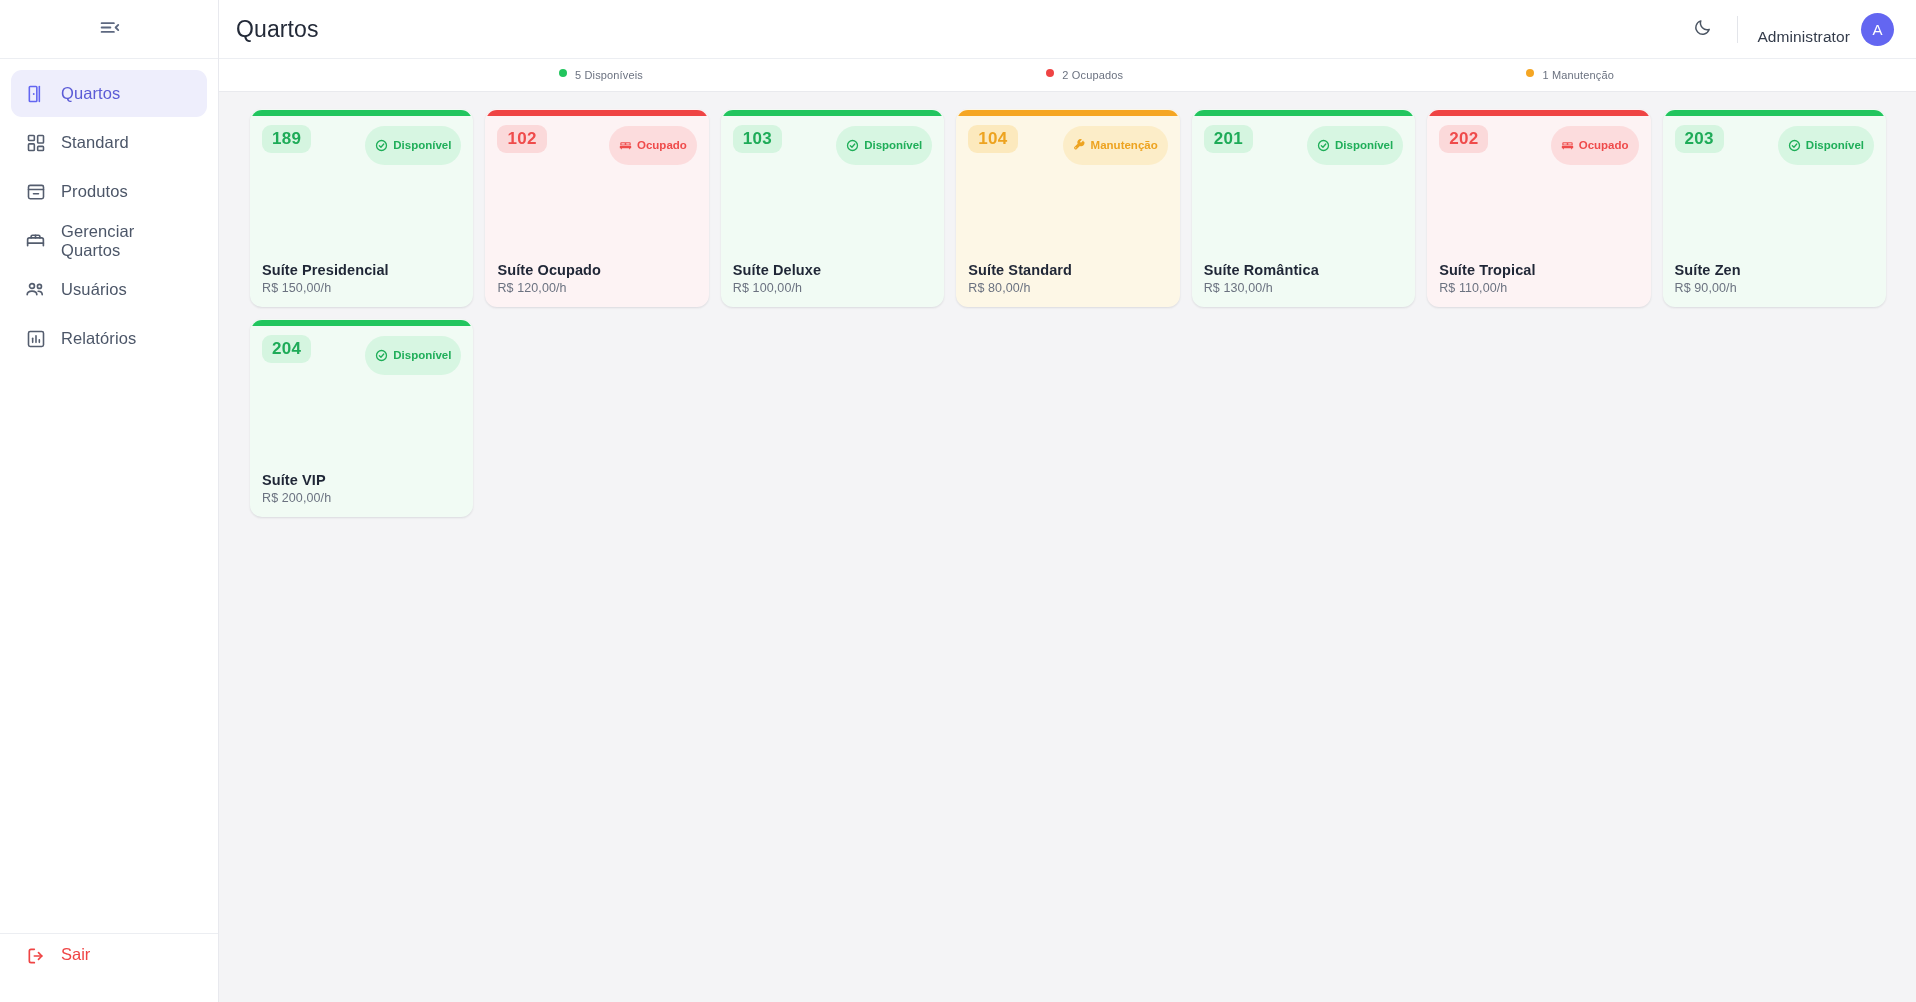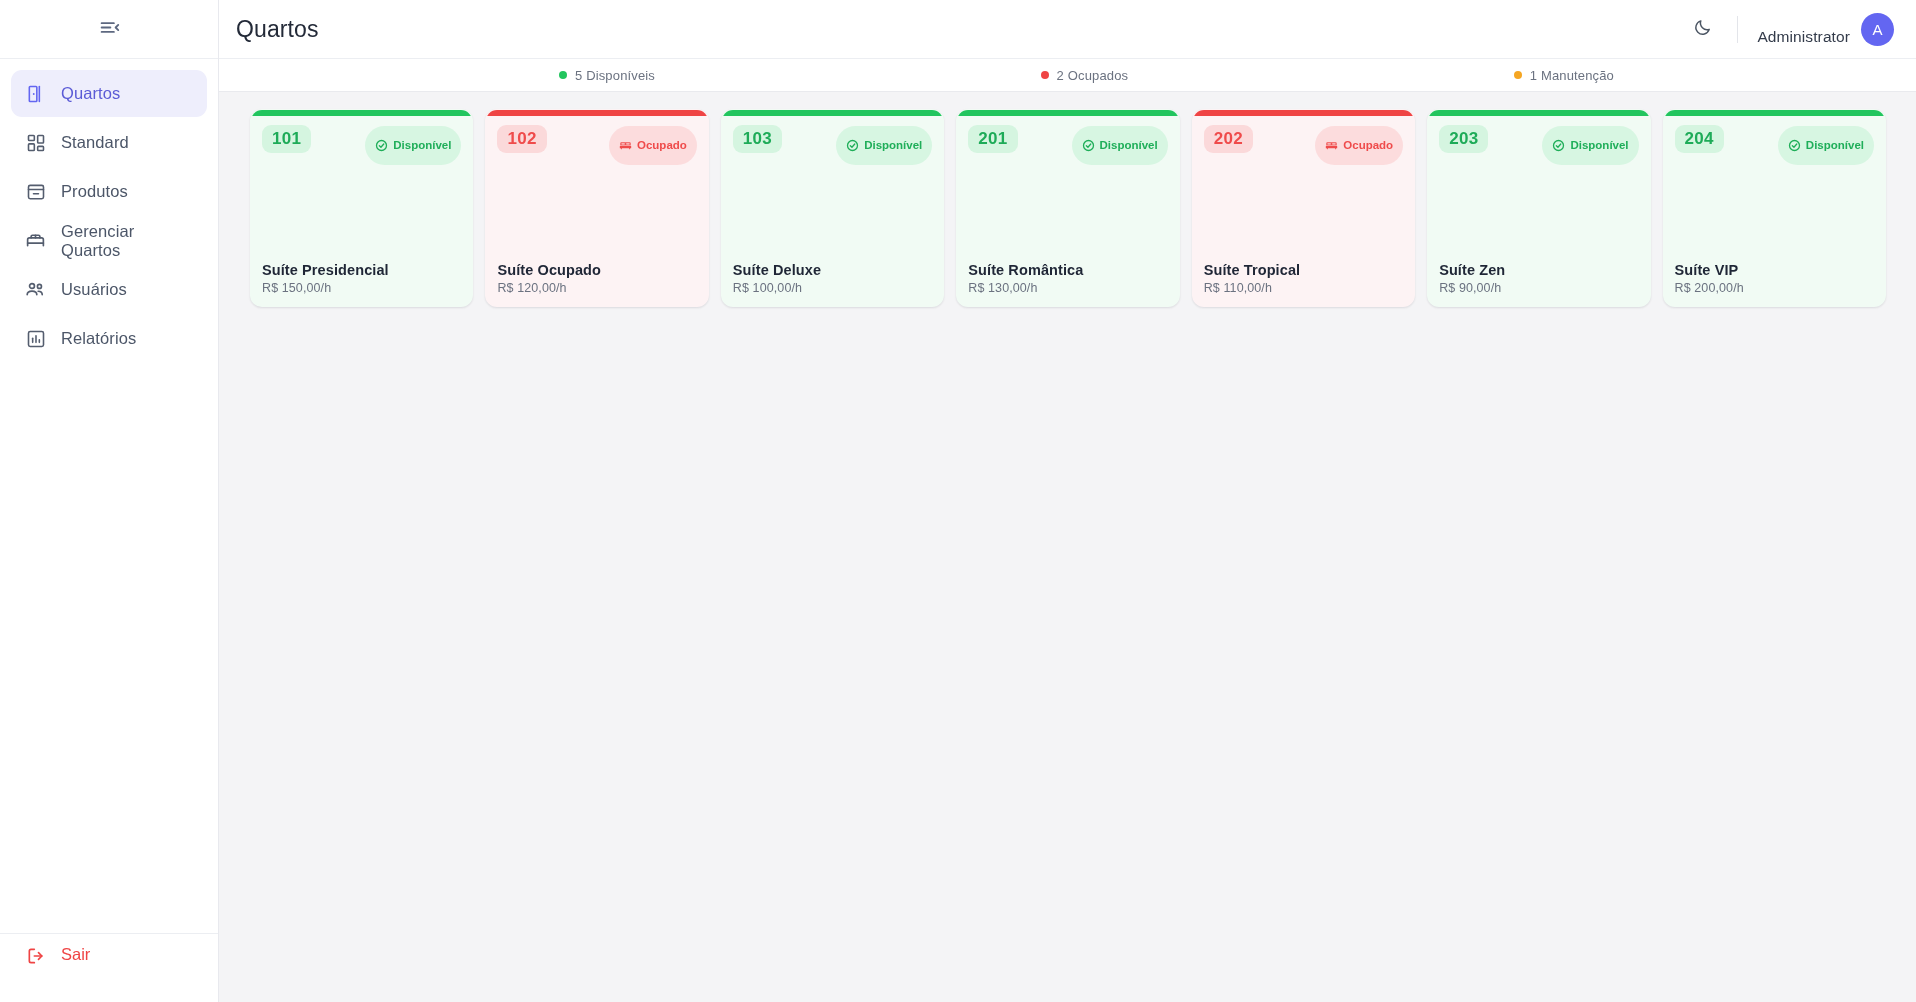--- a/index.html
+++ b/index.html
@@ -202,23 +202,23 @@
     border-bottom: 1px solid #e9eaee;
     padding: 0 30px 0 30px;
   }
   .status-strip-inner {
     width: 100%;
     display: flex;
     align-items: center;
   }
   .status-item {
     display: flex;
-    align-items: center;
+    align-items: flex-start;
     gap: 8px;
-    font-size: 13px;
+    font-size: 11px;
     color: #6b7280;
     letter-spacing: 0.15px;
     white-space: nowrap;
   }
   .status-item.s1 { margin-left: 310px; }
   .status-item.s2 { margin-left: auto; margin-right: auto; }
   .status-item.s3 { margin-right: 272px; }
   .dot {
     width: 8px; height: 8px; border-radius: 50%;
     flex: 0 0 8px;
@@ -468,21 +468,21 @@
         </div>
       </div>
     </div>
 
     <div class="content">
       <div class="grid" id="rooms-grid">
           <div class="room-card st-available">
             <div class="accent-bar"></div>
             <div class="card-body">
               <div class="card-head">
-                <span class="room-num">101</span>
+                <span class="room-num">189</span>
                 <span class="badge">
                   <span>
                     <svg width="13" height="13" viewBox="0 0 24 24" fill="none" stroke="currentColor" stroke-width="2.4" stroke-linecap="round" stroke-linejoin="round">
                       <circle cx="12" cy="12" r="9.2"></circle>
                       <polyline points="8,12.3 11,15.2 16.2,9.2"></polyline>
                     </svg>
                   </span>
                   <span>Disponível</span>
                 </span>
               </div>
@@ -529,20 +529,40 @@
                   </span>
                   <span>Disponível</span>
                 </span>
               </div>
               <div class="card-foot">
                 <div class="room-name">Suíte Deluxe</div>
                 <div class="room-price">R$ 100,00/h</div>
               </div>
             </div>
           </div>
+          <div class="room-card st-maintenance">
+            <div class="accent-bar"></div>
+            <div class="card-body">
+              <div class="card-head">
+                <span class="room-num">104</span>
+                <span class="badge">
+                  <span>
+                    <svg width="13" height="13" viewBox="0 0 24 24" fill="currentColor">
+                      <path d="M19.3 3.4a.8.8 0 0 0-1.1 0l-2.6 2.6a1.4 1.4 0 0 1-2-2l2.6-2.6A.8.8 0 0 0 15.6.3a6 6 0 0 0-7 8.3L3 14.2a2.9 2.9 0 1 0 4.1 4.1l5.6-5.6a6 6 0 0 0 8.3-7 .8.8 0 0 0-1.1-.3zM5.1 17.3a1.1 1.1 0 1 1 0-2.2 1.1 1.1 0 0 1 0 2.2z"></path>
+                    </svg>
+                  </span>
+                  <span>Manutenção</span>
+                </span>
+              </div>
+              <div class="card-foot">
+                <div class="room-name">Suíte Standard</div>
+                <div class="room-price">R$ 80,00/h</div>
+              </div>
+            </div>
+          </div>
           <div class="room-card st-available">
             <div class="accent-bar"></div>
             <div class="card-body">
               <div class="card-head">
                 <span class="room-num">201</span>
                 <span class="badge">
                   <span>
                     <svg width="13" height="13" viewBox="0 0 24 24" fill="none" stroke="currentColor" stroke-width="2.4" stroke-linecap="round" stroke-linejoin="round">
                       <circle cx="12" cy="12" r="9.2"></circle>
                       <polyline points="8,12.3 11,15.2 16.2,9.2"></polyline>

